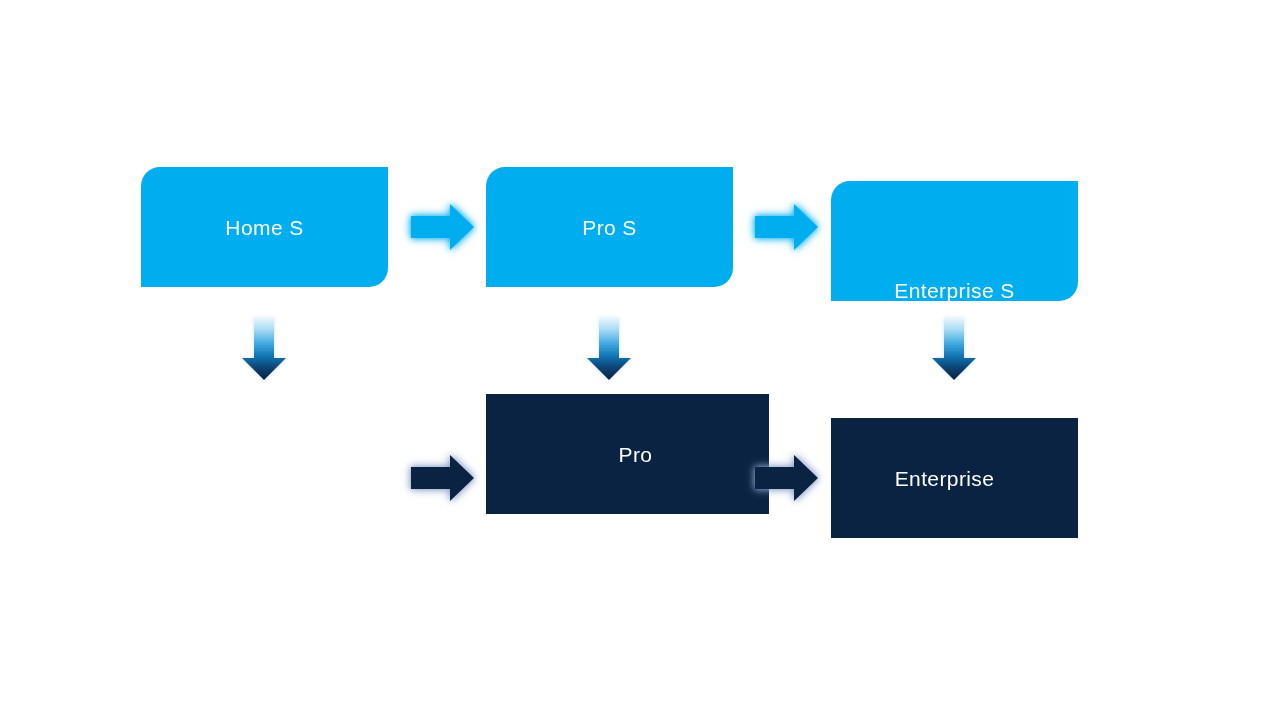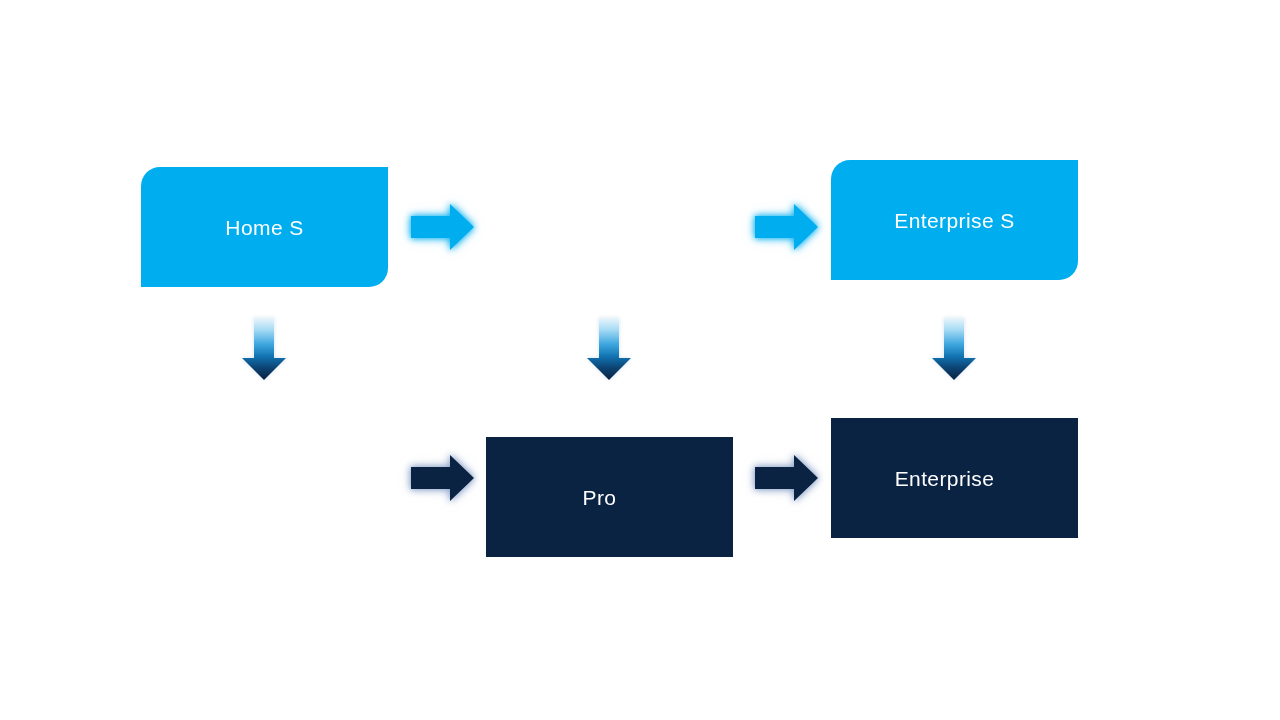--- a/index.html
+++ b/index.html
@@ -40,21 +40,24 @@
   }
 </style>
 </head>
 <body>
 
 <div class="stage">
 
   <div class="node cyan" style="left:141px;top:167px;">
     <span class="node-label">Home S</span>
   </div>
-  <div class="node cyan" style="left:831px;top:160px;">
+  <div class="node cyan" style="left:486px;top:167px;">
+    <span class="node-label">Pro S</span>
+  </div>
+  <div class="node cyan" style="left:831px;top:181px;align-items:flex-end;">
     <span class="node-label">Enterprise S</span>
   </div>
 
   <div class="arrow arrow-cyan" style="left:411px;top:203px;">
     <svg width="64" height="48" viewBox="0 0 64 48" aria-hidden="true">
       <polygon points="0,13 39,13 39,1 63,24 39,47 39,35 0,35" fill="currentColor"></polygon>
     </svg>
   </div>
   <div class="arrow arrow-cyan" style="left:755px;top:203px;">
     <svg width="64" height="48" viewBox="0 0 64 48" aria-hidden="true">
@@ -101,21 +104,21 @@
           <stop offset="0.42" stop-color="#3FA8E0"></stop>
           <stop offset="0.62" stop-color="#1173B1"></stop>
           <stop offset="0.8" stop-color="#0C4474"></stop>
           <stop offset="1" stop-color="#0A2141"></stop>
         </linearGradient>
       </defs>
       <polygon points="12,0 32,0 32,40 44,40 22,62 0,40 12,40" fill="url(#dg2)"></polygon>
     </svg>
   </div>
 
-  <div class="node navy" style="left:486px;top:437px;">
+  <div class="node navy" style="left:486px;top:394px;padding-left:36px;">
     <span class="node-label">Pro</span>
   </div>
   <div class="node navy" style="left:831px;top:418px;justify-content:center;">
     <span class="node-label">Enterprise</span>
   </div>
 
   <div class="arrow arrow-navy" style="left:411px;top:454px;">
     <svg width="64" height="48" viewBox="0 0 64 48" aria-hidden="true">
       <polygon points="0,13 39,13 39,1 63,24 39,47 39,35 0,35" fill="currentColor"></polygon>
     </svg>

